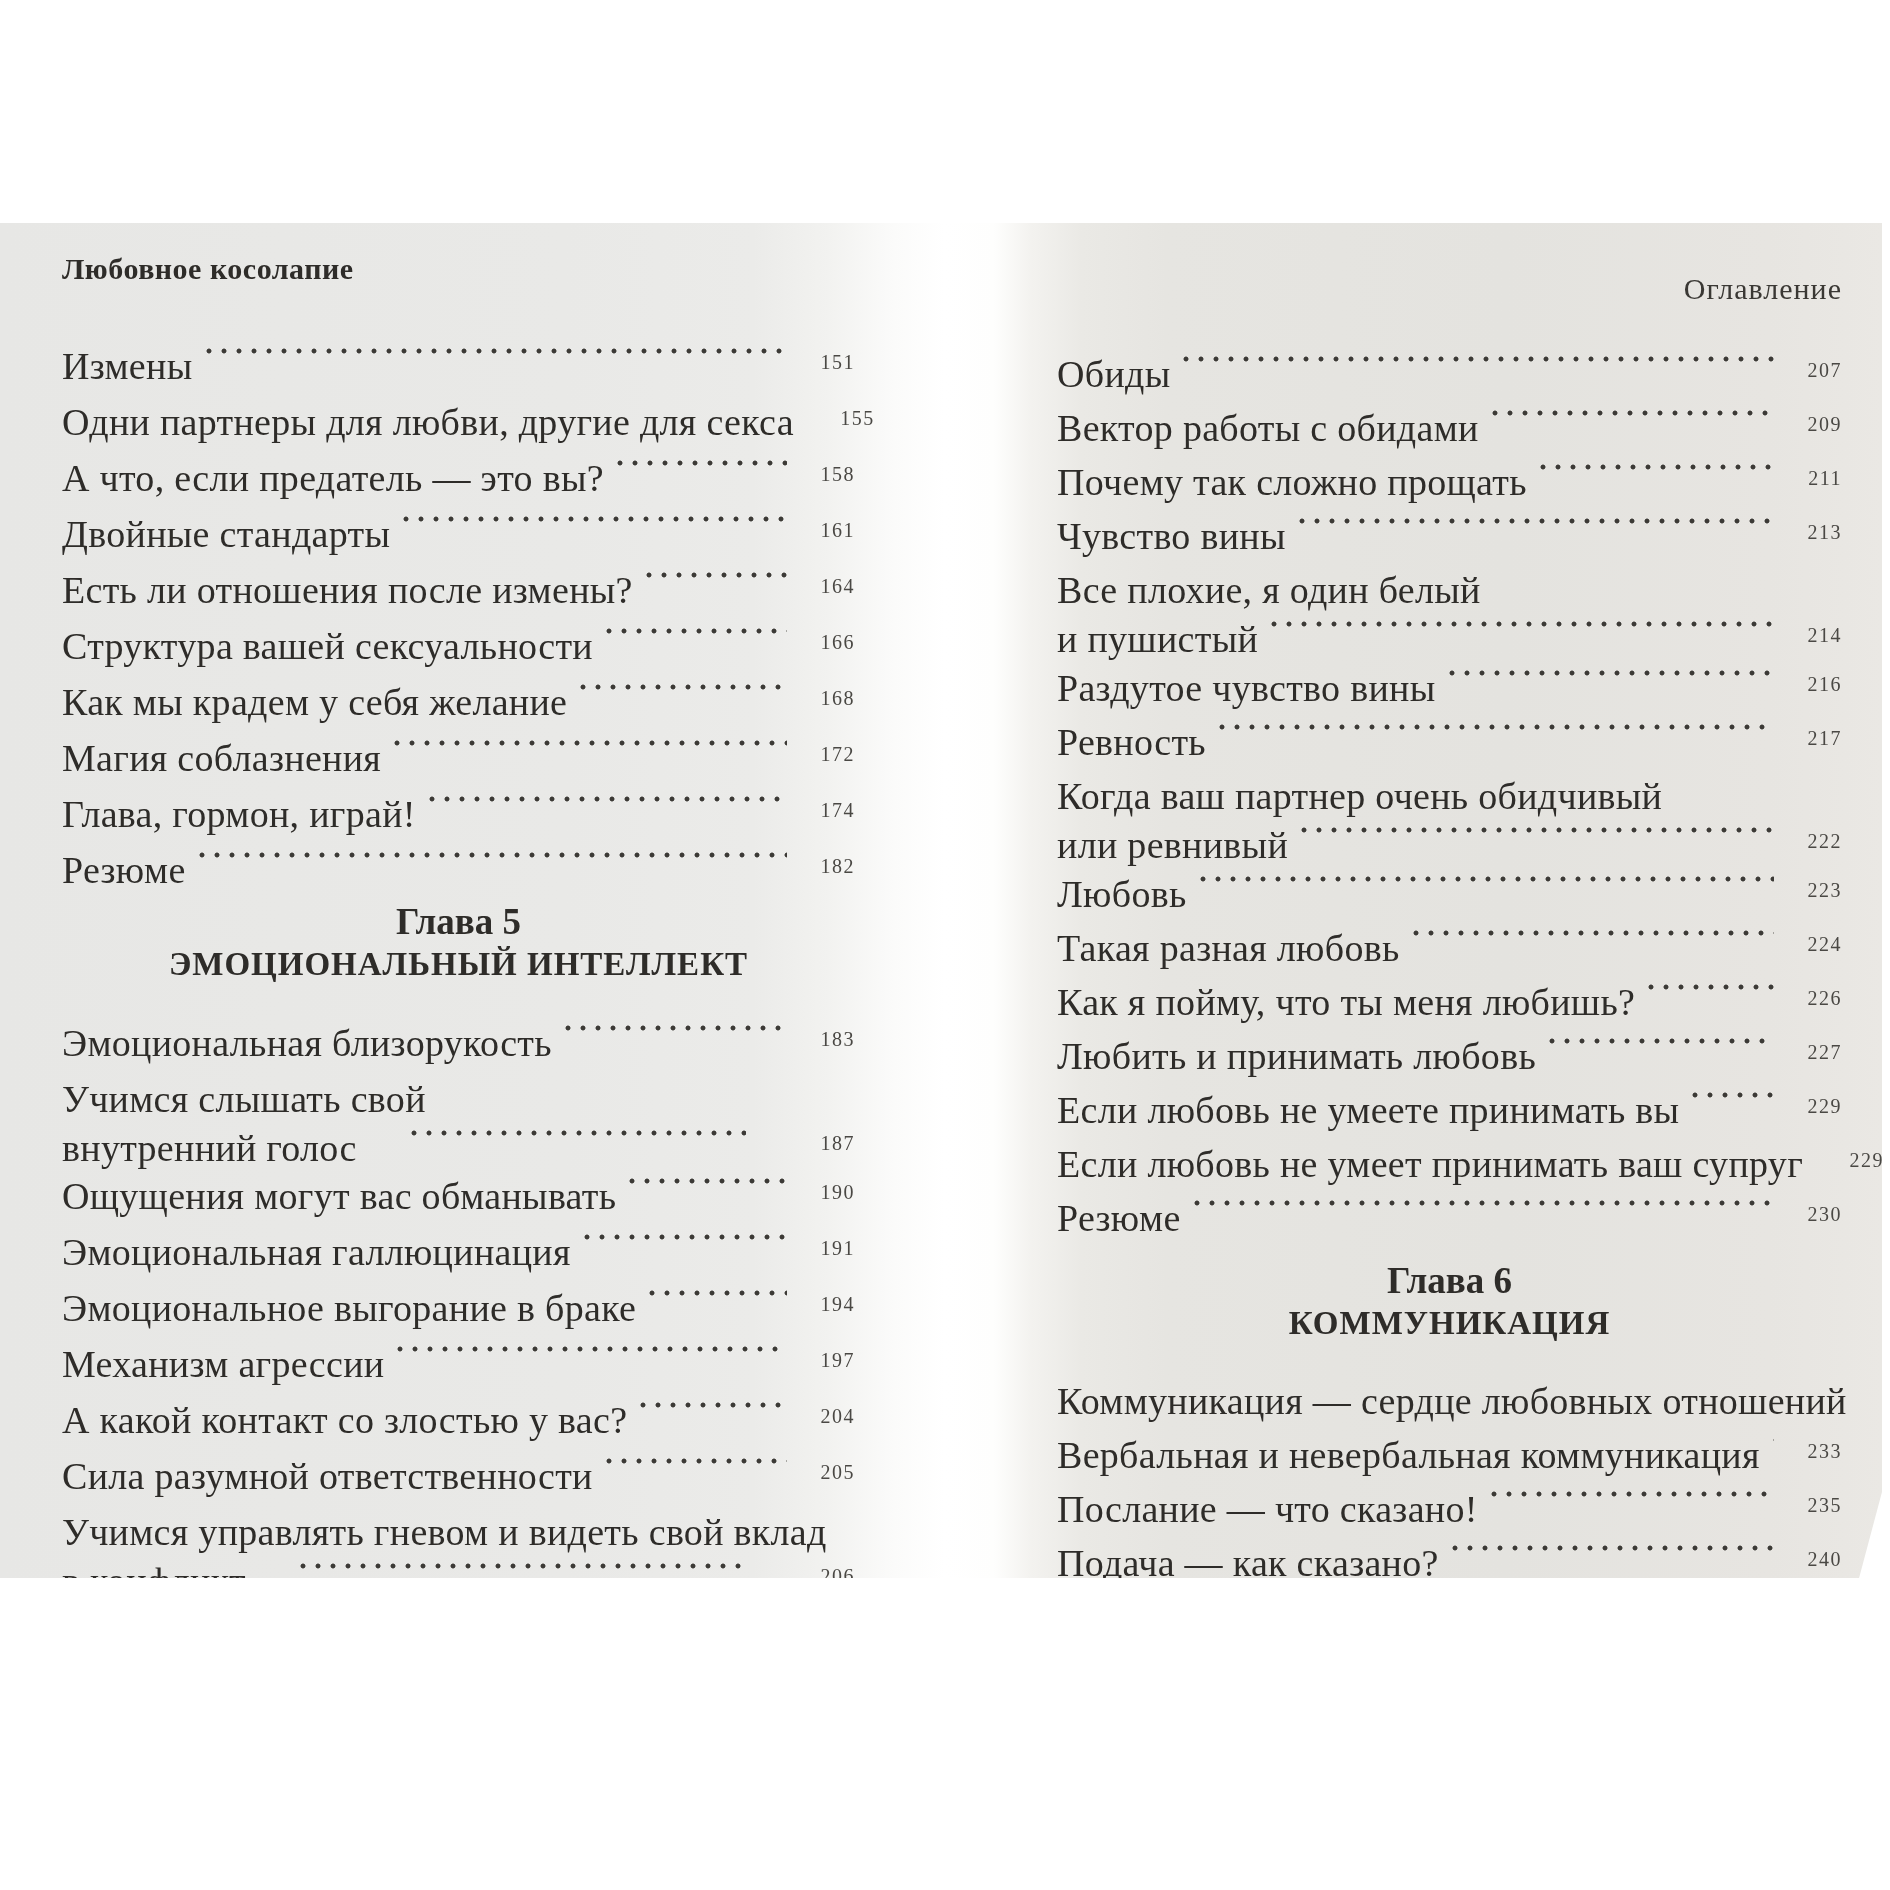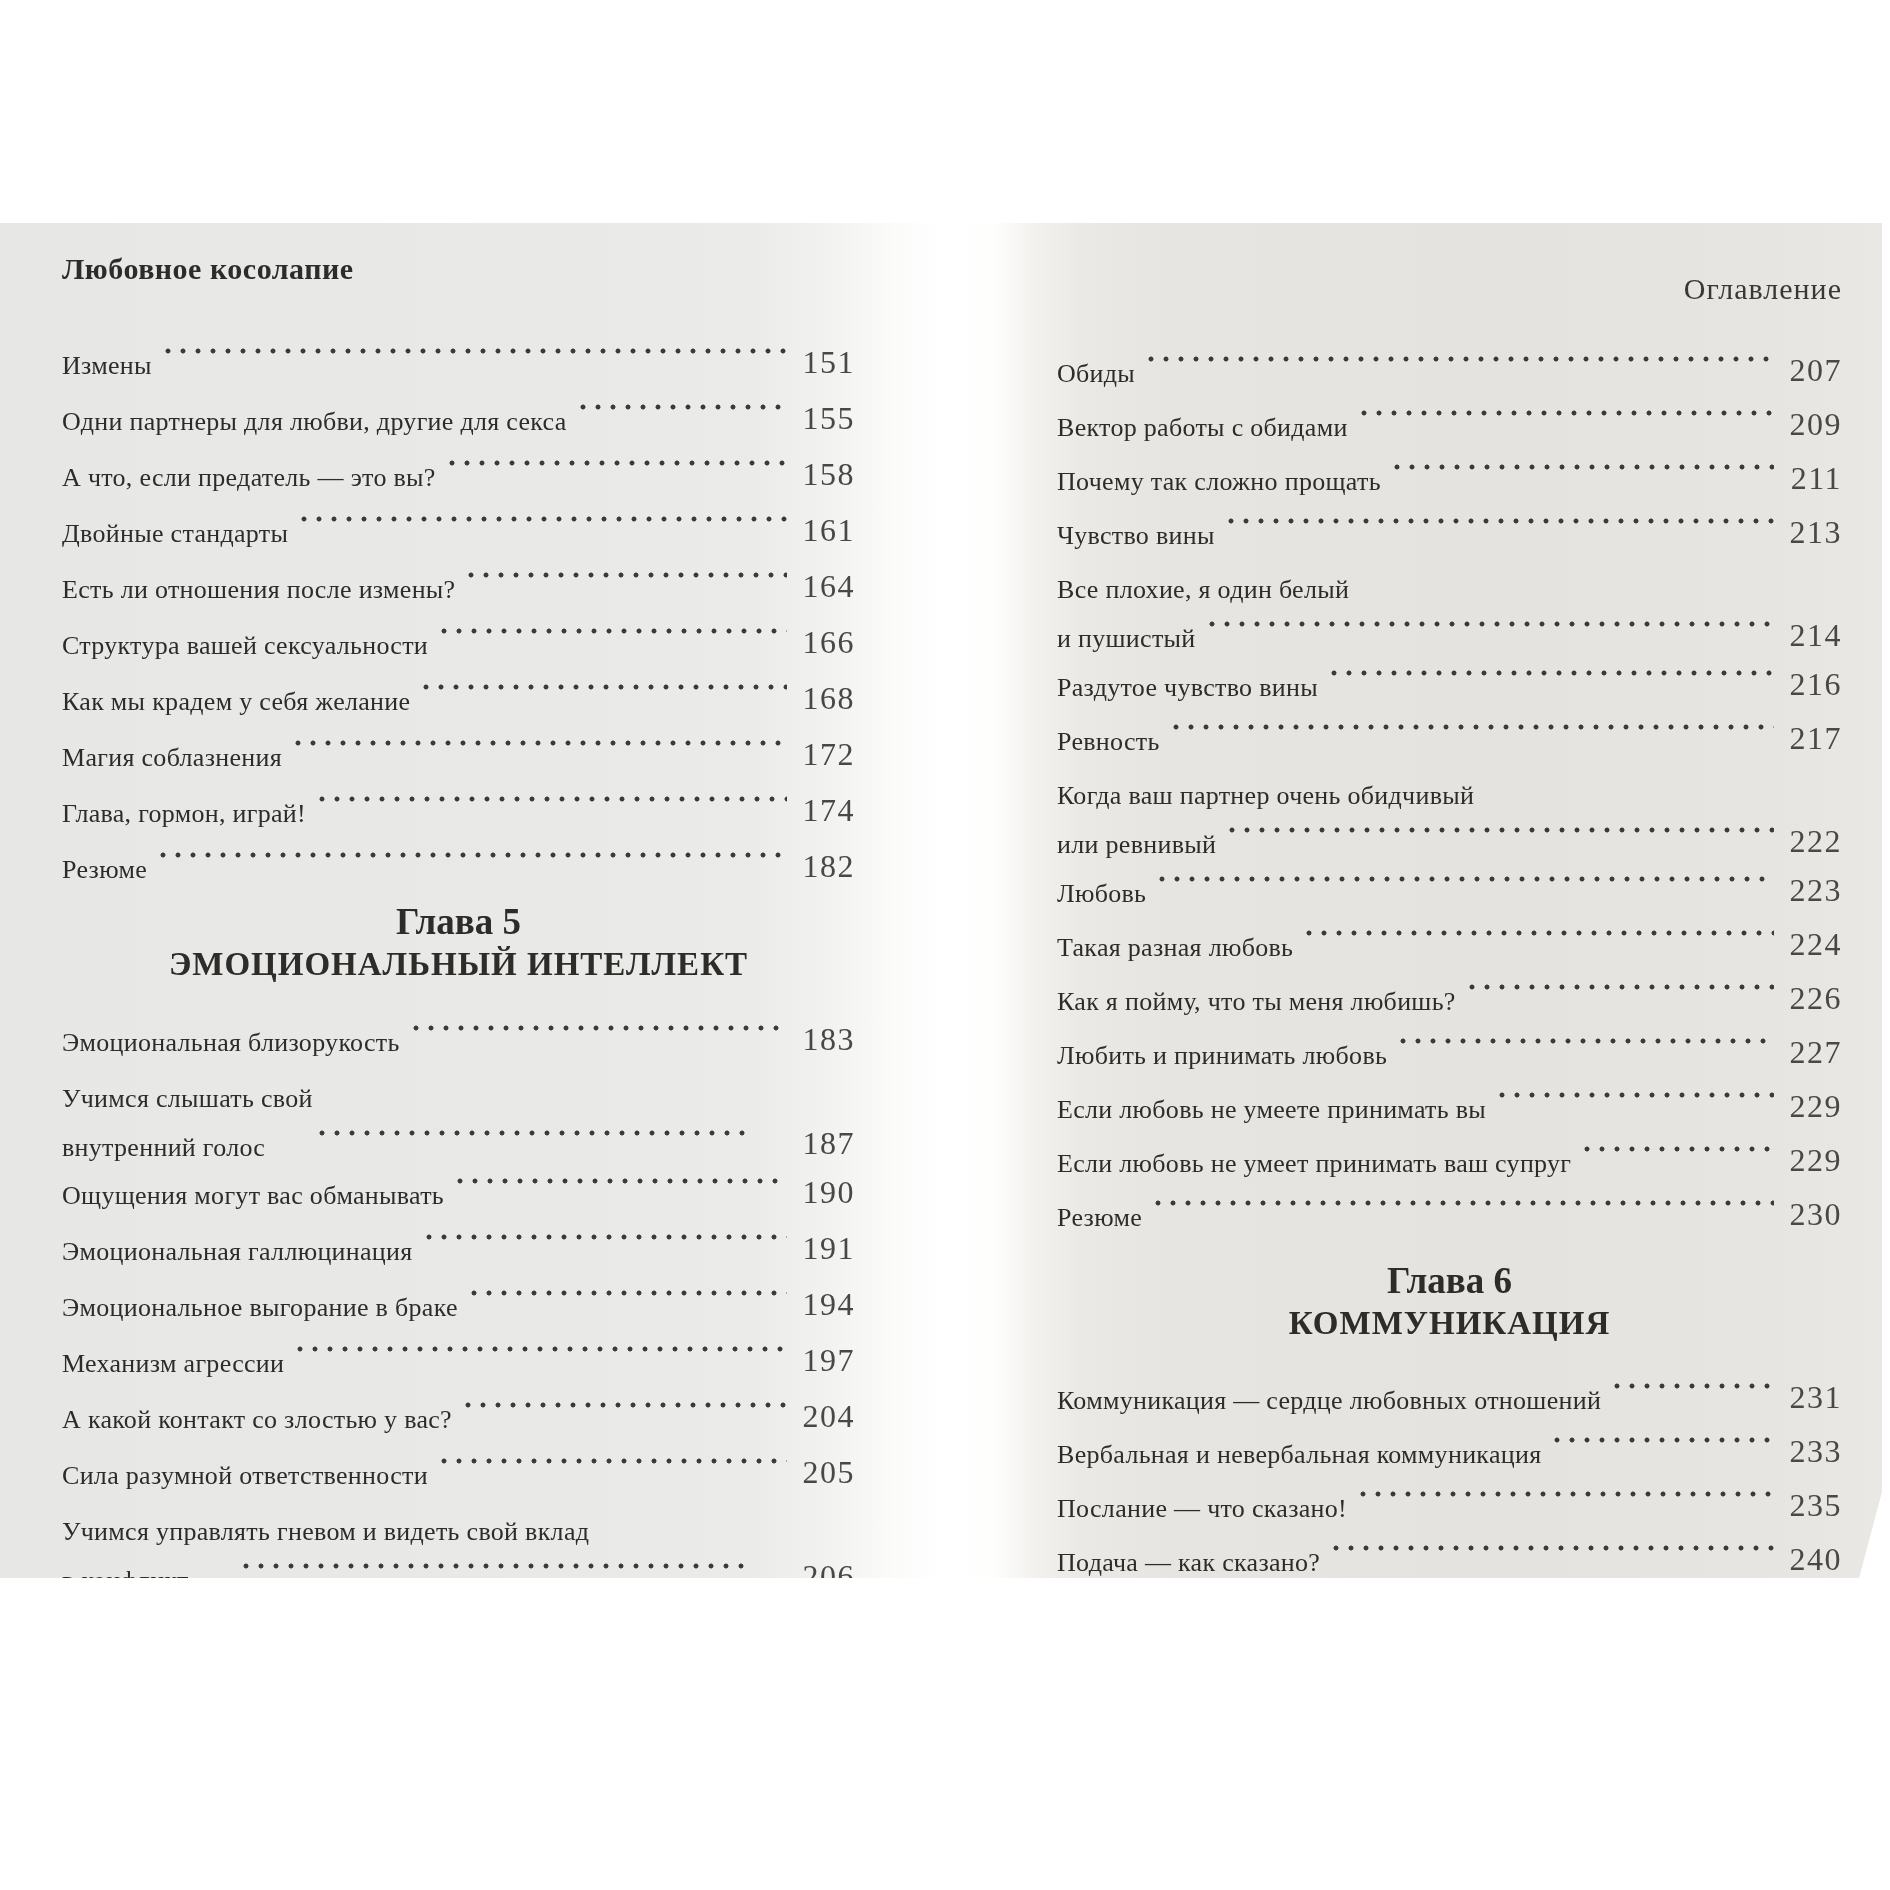--- a/index.html
+++ b/index.html
@@ -19,25 +19,25 @@
   .pg-left .running-head{top:30px;font-weight:700;letter-spacing:.5px;}
   .pg-right .running-head{top:50px;text-align:right;letter-spacing:1px;color:#39373300;color:#3a3834;}
   .toc{position:absolute;left:0;width:100%;}
   .pg-left .toc-1{top:91px;}
   .pg-right .toc-1{top:100px;}
   .row{display:flex;align-items:center;width:100%;}
   .pg-left .row{height:56px;}
   .pg-right .row{height:54px;}
   .pg-left .row.cont{height:41px;gap:41px;}
   .pg-right .row.cont{height:44px;}
-  .row .t{white-space:nowrap;font-size:26px;letter-spacing:.3px;margin-top:48px;}
+  .row .t{white-space:nowrap;font-size:38px;letter-spacing:.3px;margin-top:48px;}
   .row .leader{flex:1;min-width:0;height:6px;margin:0 10px 0 13px;transform:translateY(9px);
       background-image:radial-gradient(circle at 3px 3px,#3c3a36 2px,rgba(0,0,0,0) 2.9px);
       background-size:15px 6px;background-repeat:repeat-x;}
-  .row .pg{min-width:58px;text-align:right;font-size:32px;letter-spacing:1.5px;color:#4a4844;margin-top:40px;}
+  .row .pg{min-width:58px;text-align:right;font-size:20px;letter-spacing:1.5px;color:#4a4844;margin-top:40px;}
   .chapter{text-align:center;}
   .pg-left .chapter{padding:28px 0 5px 0;}
   .pg-right .chapter{padding:40px 0 5px 0;}
   .chapter .ch1{height:40px;line-height:40px;font-size:37px;font-weight:700;}
   .chapter .ch2{height:44px;line-height:44px;font-size:33px;font-weight:700;letter-spacing:1px;}
   .folio{position:absolute;left:0;width:100%;text-align:center;font-size:29px;color:#3b3935;}
   .pg-left .folio{top:1421px;}
   .pg-right .folio{top:1410px;}
 </style>
 </head>

